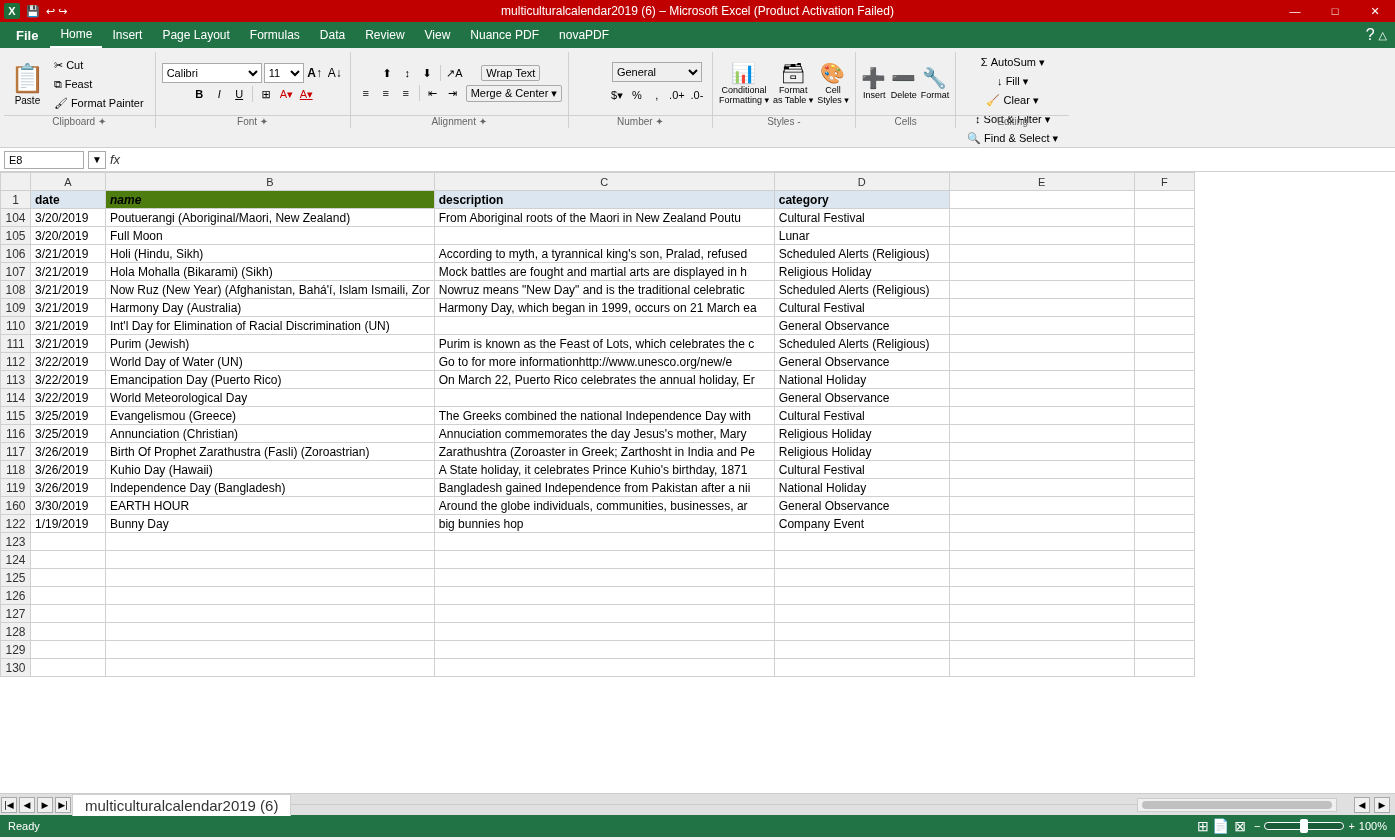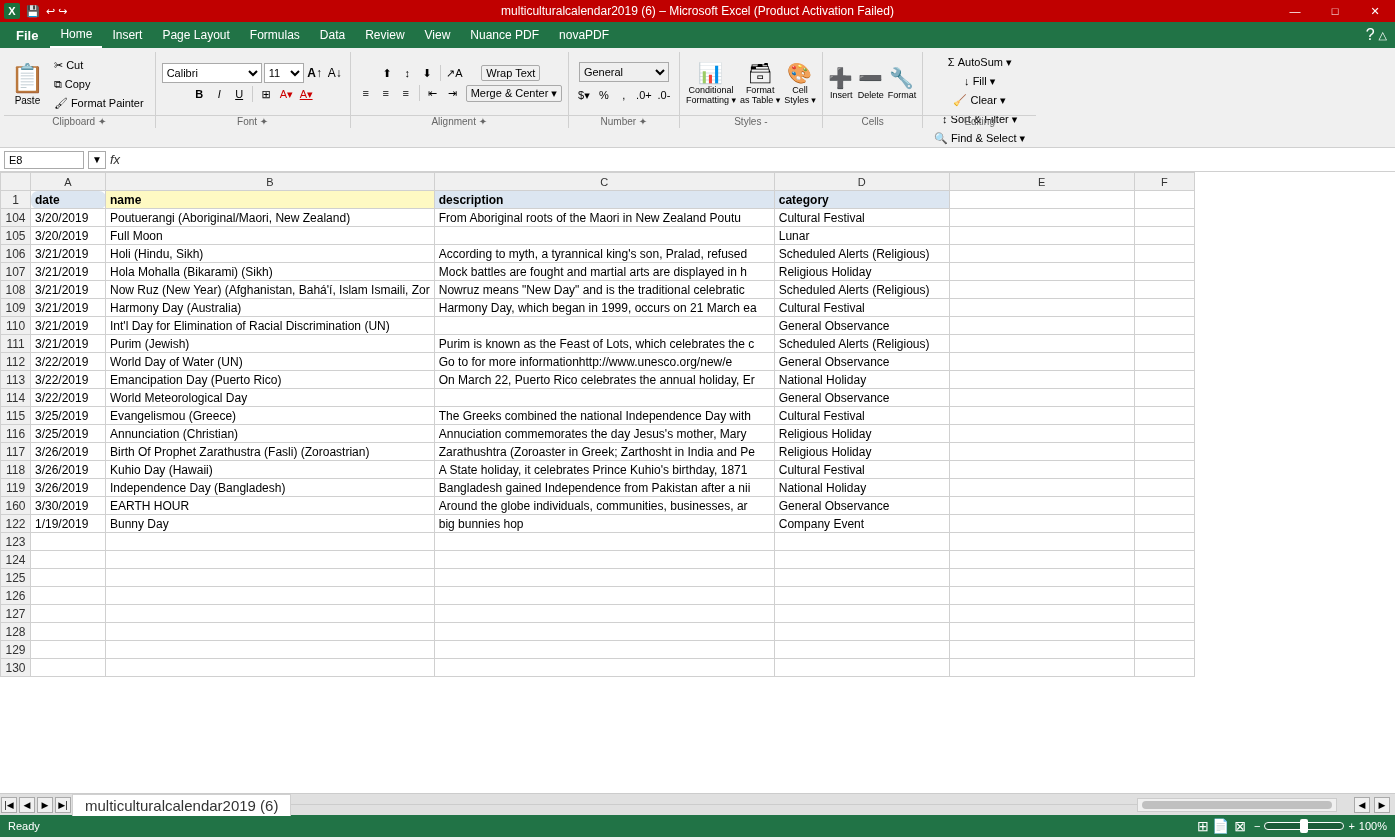--- a/index.html
+++ b/index.html
@@ -326,21 +326,21 @@
   <div class="ribbon-content">
 
     <div class="ribbon-group clipboard-group">
       <div class="ribbon-group-content" style="flex-direction:row; align-items:center; gap:4px;">
         <div style="display:flex; flex-direction:column; align-items:center;">
           <div style="font-size:28px; cursor:pointer;">📋</div>
           <div style="font-size:10px;">Paste</div>
         </div>
         <div style="display:flex; flex-direction:column; gap:2px;">
           <div class="ribbon-btn-small">✂ Cut</div>
-          <div class="ribbon-btn-small">⧉ Copy</div>
+          <div class="ribbon-btn-small">⧉ Feast</div>
           <div class="ribbon-btn-small">🖌 Format Painter</div>
         </div>
       </div>
       <div class="ribbon-group-label">Clipboard ✦</div>
     </div>
 
     <div class="ribbon-group font-group">
       <div class="ribbon-group-content" style="flex-direction:column; gap:2px; padding-bottom:14px;">
         <div style="display:flex; align-items:center; gap:2px;">
           <select class="font-select">
@@ -389,21 +389,21 @@
           <div style="width:1px; height:16px; background:#ccc; margin:0 2px;"></div>
           <div class="icon-btn">⇤</div>
           <div class="icon-btn">⇥</div>
           <div class="ribbon-btn-small" style="border:1px solid #aaa; padding:1px 4px; margin-left:2px;">Merge &amp; Center ▾</div>
         </div>
       </div>
       <div class="ribbon-group-label">Alignment ✦</div>
     </div>
 
     <div class="ribbon-group number-group">
-      <div class="ribbon-group-content" style="flex-direction:column; gap:4px; padding-bottom:14px;">
+      <div class="ribbon-group-content" style="flex-direction:column; gap:4px; padding-bottom:14px;margin-left:33px;">
         <select style="font-size:11px; height:20px; border:1px solid #aaa; width:90px;">
           <option>General</option>
           <option>Number</option>
           <option>Currency</option>
           <option>Date</option>
           <option>Text</option>
         </select>
         <div style="display:flex; align-items:center; gap:2px;">
           <div class="icon-btn">$▾</div>
           <div class="icon-btn">%</div>
@@ -482,22 +482,22 @@
             <th style="width:265px;">B</th>
             <th style="width:340px;">C</th>
             <th style="width:175px;">D</th>
             <th style="width:185px;">E</th>
             <th style="width:60px;">F</th>
           </tr>
         </thead>
         <tbody id="sheet-body">
         <tr>
               <td class="row-header">1</td>
-              <td style="font-weight: bold; background: rgb(220, 230, 241); border-radius: 7px;">date</td>
-              <td style="font-weight: bold; background: #fef9c3;">name</td>
+              <td style="font-weight: bold; background: rgb(220, 230, 241);">date</td>
+              <td style="font-weight: bold; background: #4d7c0f; font-style: italic;">name</td>
               <td style="font-weight: bold; background: rgb(220, 230, 241);">description</td>
               <td style="font-weight: bold; background: rgb(220, 230, 241);">category</td>
               <td></td>
               <td></td>
             </tr>
             <tr>
               <td class="row-header">104</td>
               <td>3/20/2019</td>
               <td>Poutuerangi (Aboriginal/Maori, New Zealand)</td>
               <td>From Aboriginal roots of the Maori in New Zealand Poutu</td>

